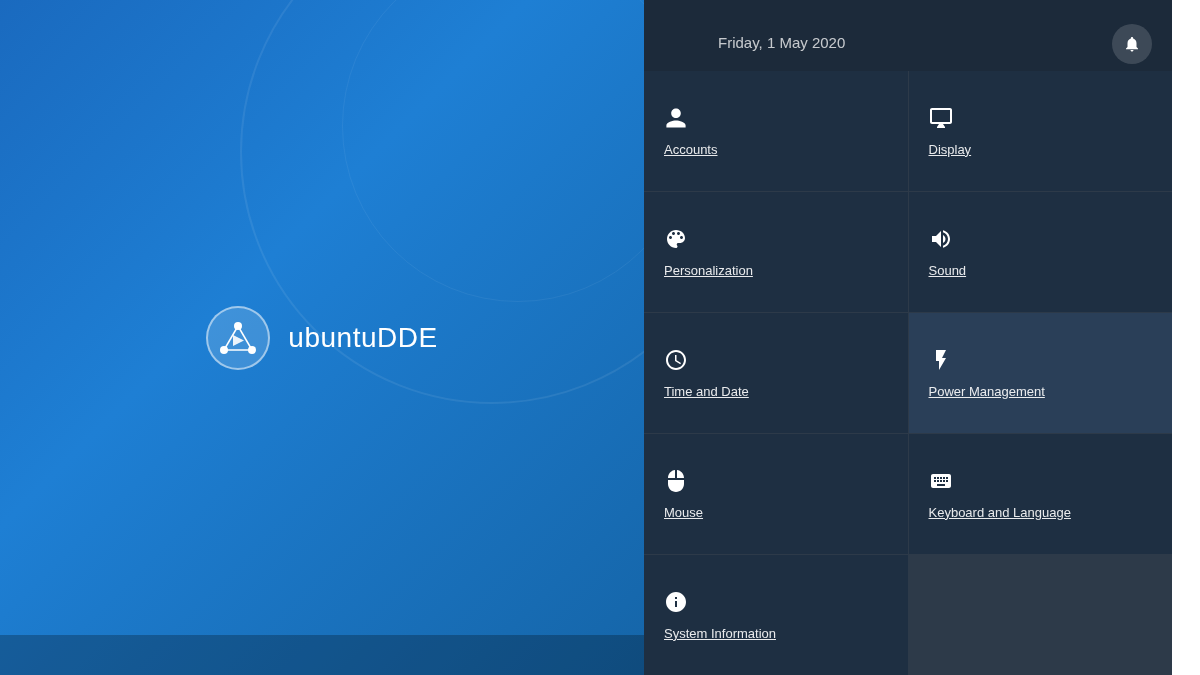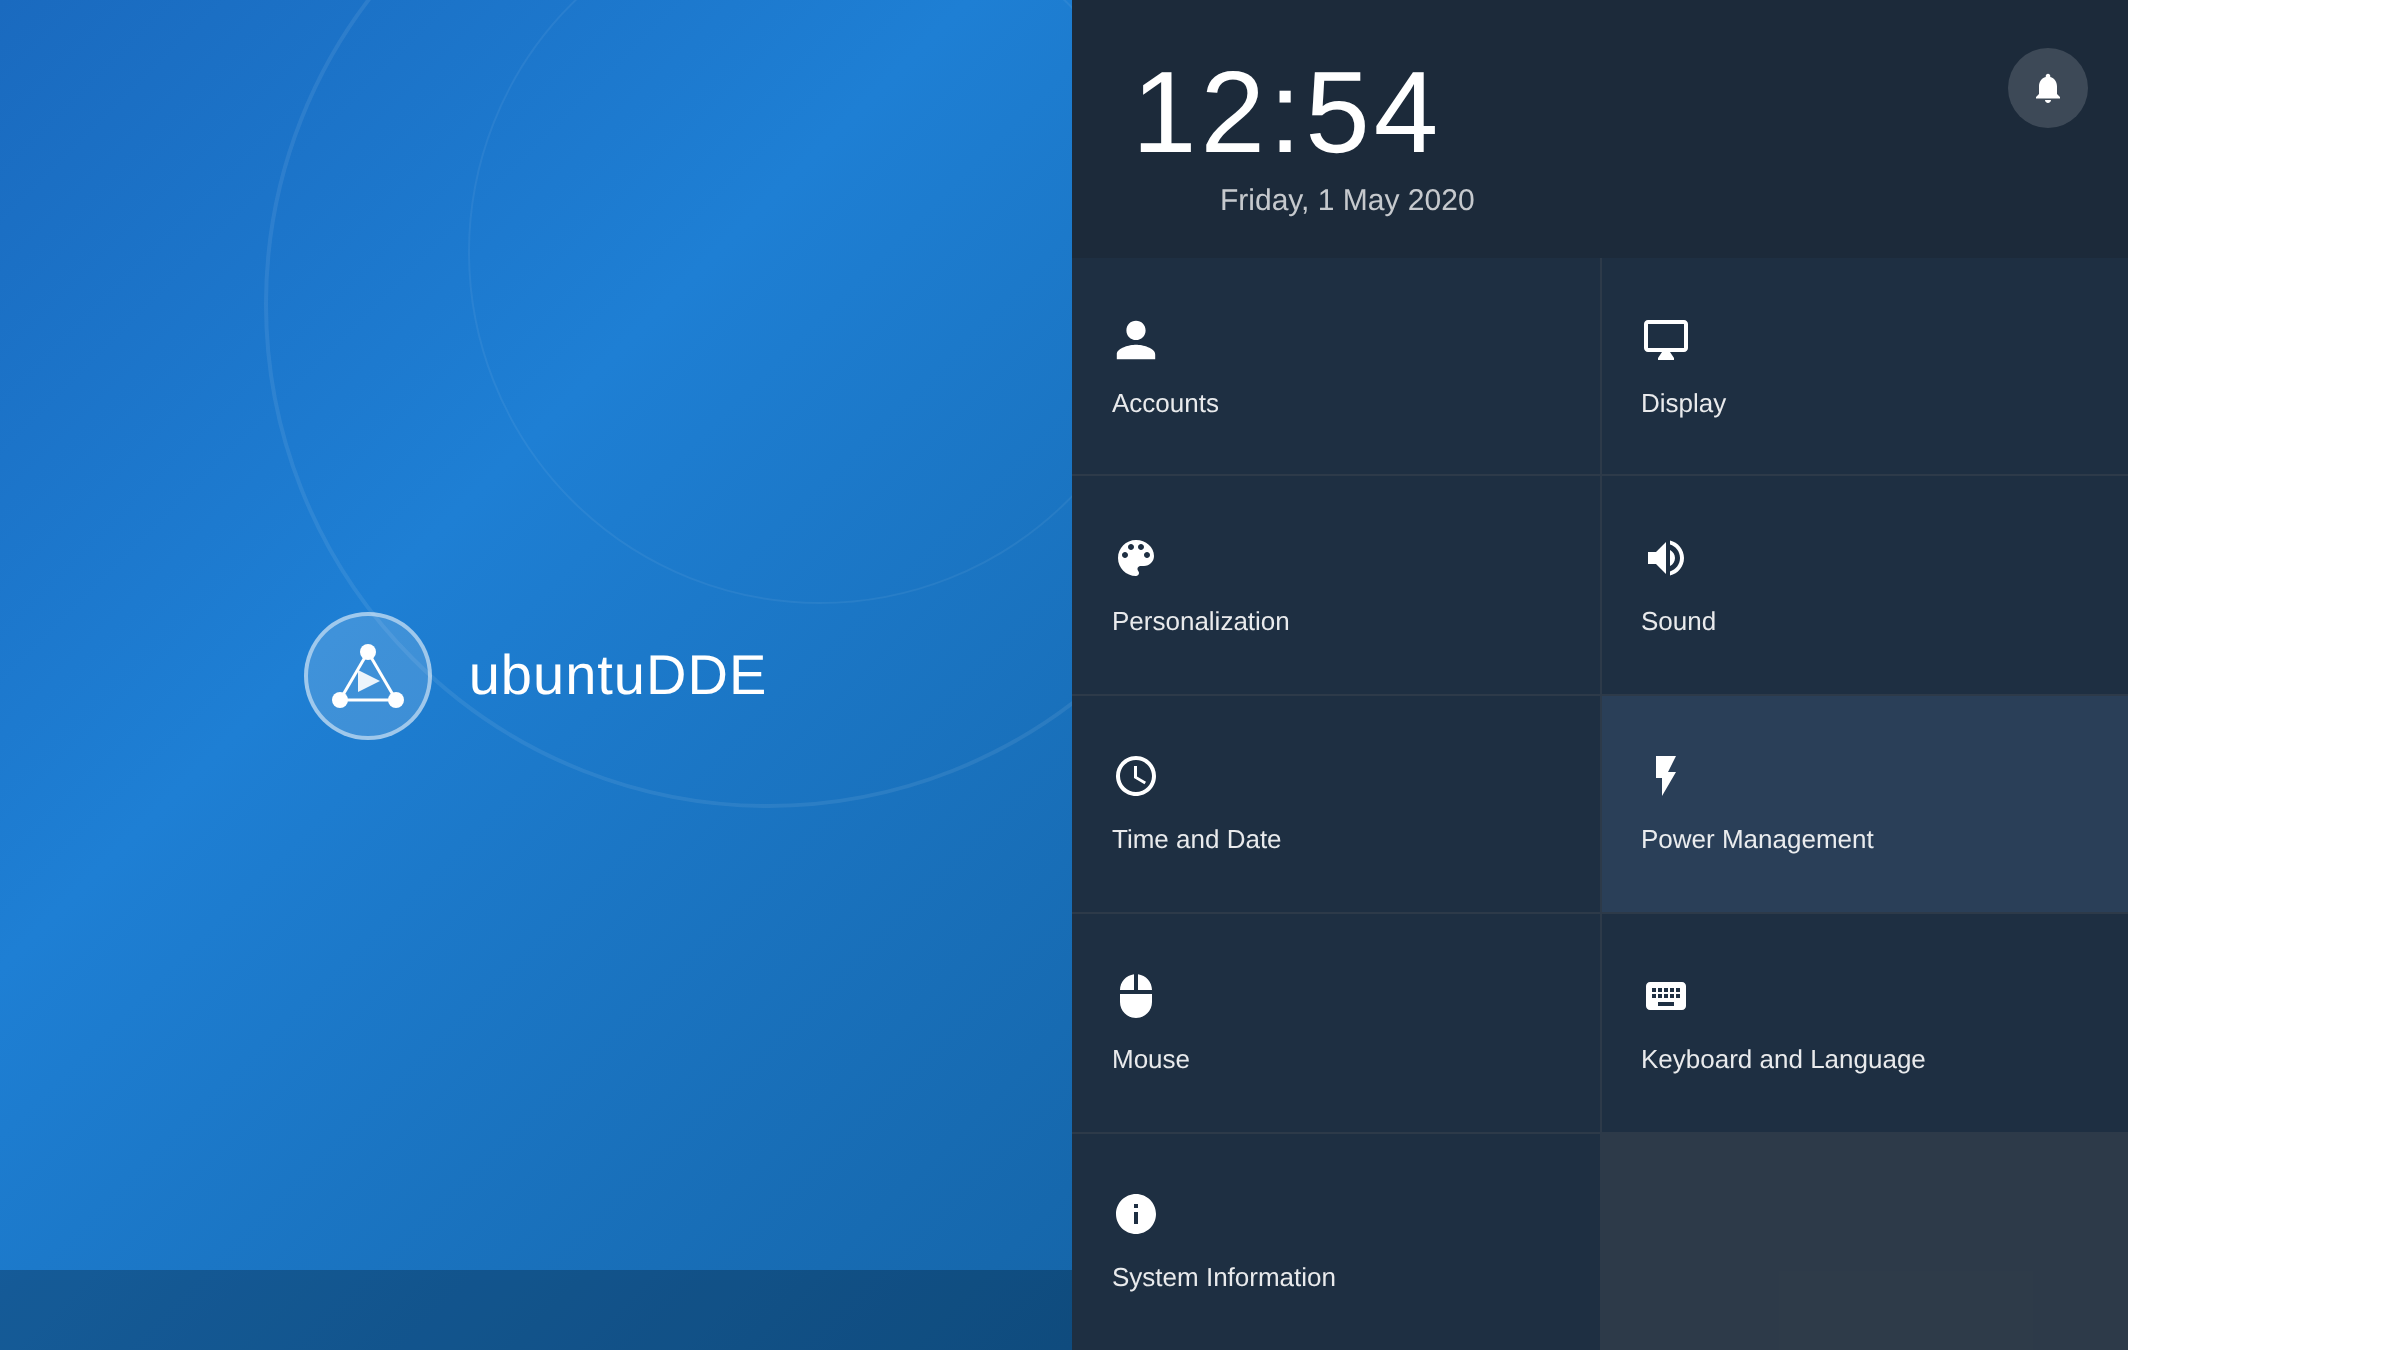--- a/index.html
+++ b/index.html
@@ -1,20 +1,20 @@
 <!DOCTYPE html>
 <html><head>
   <meta charset="utf-8">
   <style>
     * { margin: 0; padding: 0; box-sizing: border-box; }
     body { width: 1200px; height: 675px; overflow: hidden; display: flex; font-family: 'Segoe UI', sans-serif; }
 
     
     .left-panel {
-      width: 536px;
+      width: 644px;
       height: 675px;
       background: linear-gradient(135deg, #1a6abf 0%, #1e7fd4 40%, #1565a8 100%);
       position: relative;
       display: flex;
       align-items: center;
       justify-content: center;
       overflow: hidden;
     }
     .left-panel::before {
       content: '';
@@ -129,20 +129,21 @@
     .settings-icon {
       color: white;
       font-size: 22px;
       line-height: 1;
     }
     .settings-label {
       color: rgba(255,255,255,0.9);
       font-size: 13px;
       font-weight: 400;
       text-align: center;
+      text-decoration: underline;
     }
 
     
     .settings-grid::-webkit-scrollbar { width: 4px; }
     .settings-grid::-webkit-scrollbar-track { background: transparent; }
     .settings-grid::-webkit-scrollbar-thumb { background: rgba(255,255,255,0.2); border-radius: 2px; }
   </style>
 </head>
 <body>
 
@@ -162,21 +163,20 @@
       </svg>
     </div>
     <span class="logo-text">ubuntuDDE</span>
   </div>
   <div class="left-bottom-bar"></div>
 </div>
 
 <div class="right-panel">
 
   <div class="clock-area">
-    <div class="clock-time">12:54</div>
     <div class="clock-date">Friday, 1 May 2020</div>
     <button class="bell-btn">
       <svg width="18" height="18" viewBox="0 0 24 24" fill="white">
         <path d="M12 22c1.1 0 2-.9 2-2h-4c0 1.1.9 2 2 2zm6-6v-5c0-3.07-1.64-5.64-4.5-6.32V4c0-.83-.67-1.5-1.5-1.5s-1.5.67-1.5 1.5v.68C7.63 5.36 6 7.92 6 11v5l-2 2v1h16v-1l-2-2z"></path>
       </svg>
     </button>
   </div>
 
   <div class="settings-grid">
 

